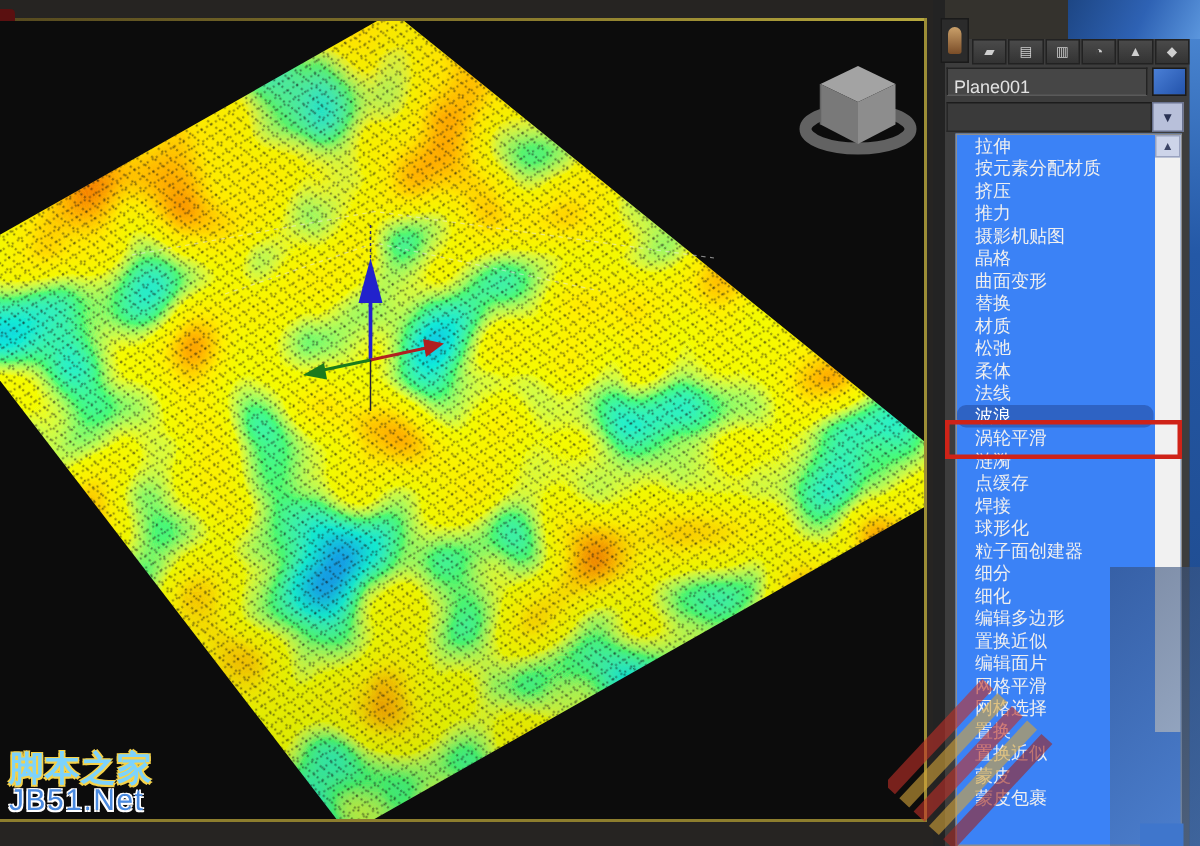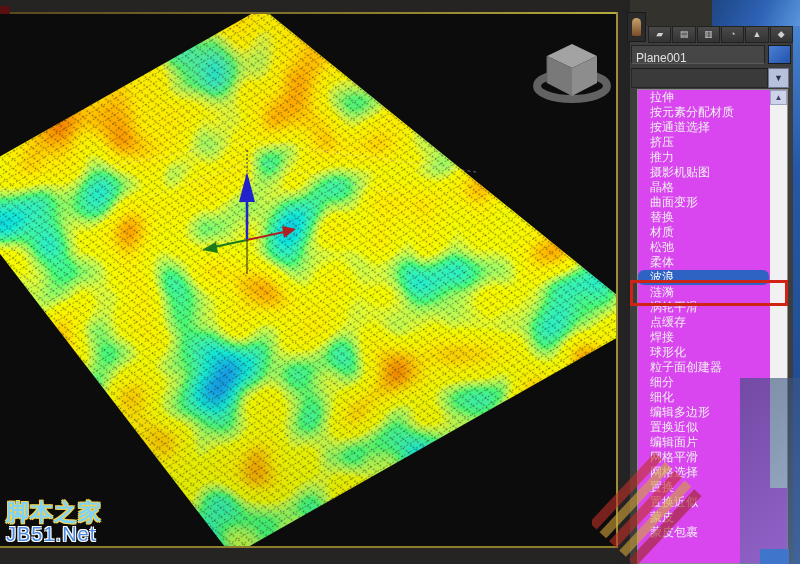--- a/index.html
+++ b/index.html
@@ -40,21 +40,21 @@
   .color-swatch{position:absolute;left:138px;top:0;width:23px;height:19px;
     background:linear-gradient(135deg,#4a7fd6,#2353ab);border:1px solid #1a1a1a;}
 
   .combo-row{position:absolute;left:630px;top:68px;width:163px;height:21px;}
   .combo-field{position:absolute;left:1px;top:0;width:137px;height:20px;background:#3a3a3a;
     border:1px solid #262626;border-top-color:#1c1c1c;color:#ddd;font-size:11px;line-height:18px;padding:0 4px;}
   .combo-btn{position:absolute;left:138px;top:0;width:21px;height:20px;background:#b8c0da;
     border:1px solid #6a7390;color:#2a3354;font-size:9px;line-height:18px;text-align:center;}
 
   
-  .mod-list{position:absolute;left:637px;top:89px;width:151px;height:475px;background:#d946ef;
+  .mod-list{position:absolute;left:637px;top:89px;width:151px;height:475px;background:#3b82f6;
     border:1px solid #8e8e8e;overflow:hidden;padding-right:18px;}
   .mod-item{height:15px;line-height:15px;font-size:12px;color:#efefef;padding-left:12px;
     white-space:nowrap;}
   .mod-item.selected{background:#2e63c4;color:#fff;border-radius:6px;}
   .scrollbar{position:absolute;left:770px;top:90px;width:17px;height:398px;background:#f1f1f1;}
   .scroll-btn{position:absolute;left:0;top:0;width:17px;height:15px;background:#cdd4e9;
     border:1px solid #9aa3c0;color:#3c4566;font-size:8px;line-height:13px;text-align:center;}
 
   
   .annotation-box{position:absolute;left:630px;top:280px;width:158px;height:26px;
@@ -169,33 +169,33 @@
   </div>
 
   <div class="combo-row">
     <div class="combo-field"></div>
     <div class="combo-btn">▼</div>
   </div>
 
   <div class="mod-list">
       <div class="mod-item">拉伸</div>
       <div class="mod-item">按元素分配材质</div>
-      <div class="mod-item">按通道选择</div>
       <div class="mod-item">挤压</div>
       <div class="mod-item">推力</div>
       <div class="mod-item">摄影机贴图</div>
       <div class="mod-item">晶格</div>
       <div class="mod-item">曲面变形</div>
       <div class="mod-item">替换</div>
       <div class="mod-item">材质</div>
       <div class="mod-item">松弛</div>
       <div class="mod-item">柔体</div>
+      <div class="mod-item">法线</div>
       <div class="mod-item selected">波浪</div>
+      <div class="mod-item">涡轮平滑</div>
       <div class="mod-item">涟漪</div>
-      <div class="mod-item">涡轮平滑</div>
       <div class="mod-item">点缓存</div>
       <div class="mod-item">焊接</div>
       <div class="mod-item">球形化</div>
       <div class="mod-item">粒子面创建器</div>
       <div class="mod-item">细分</div>
       <div class="mod-item">细化</div>
       <div class="mod-item">编辑多边形</div>
       <div class="mod-item">置换近似</div>
       <div class="mod-item">编辑面片</div>
       <div class="mod-item">网格平滑</div>

